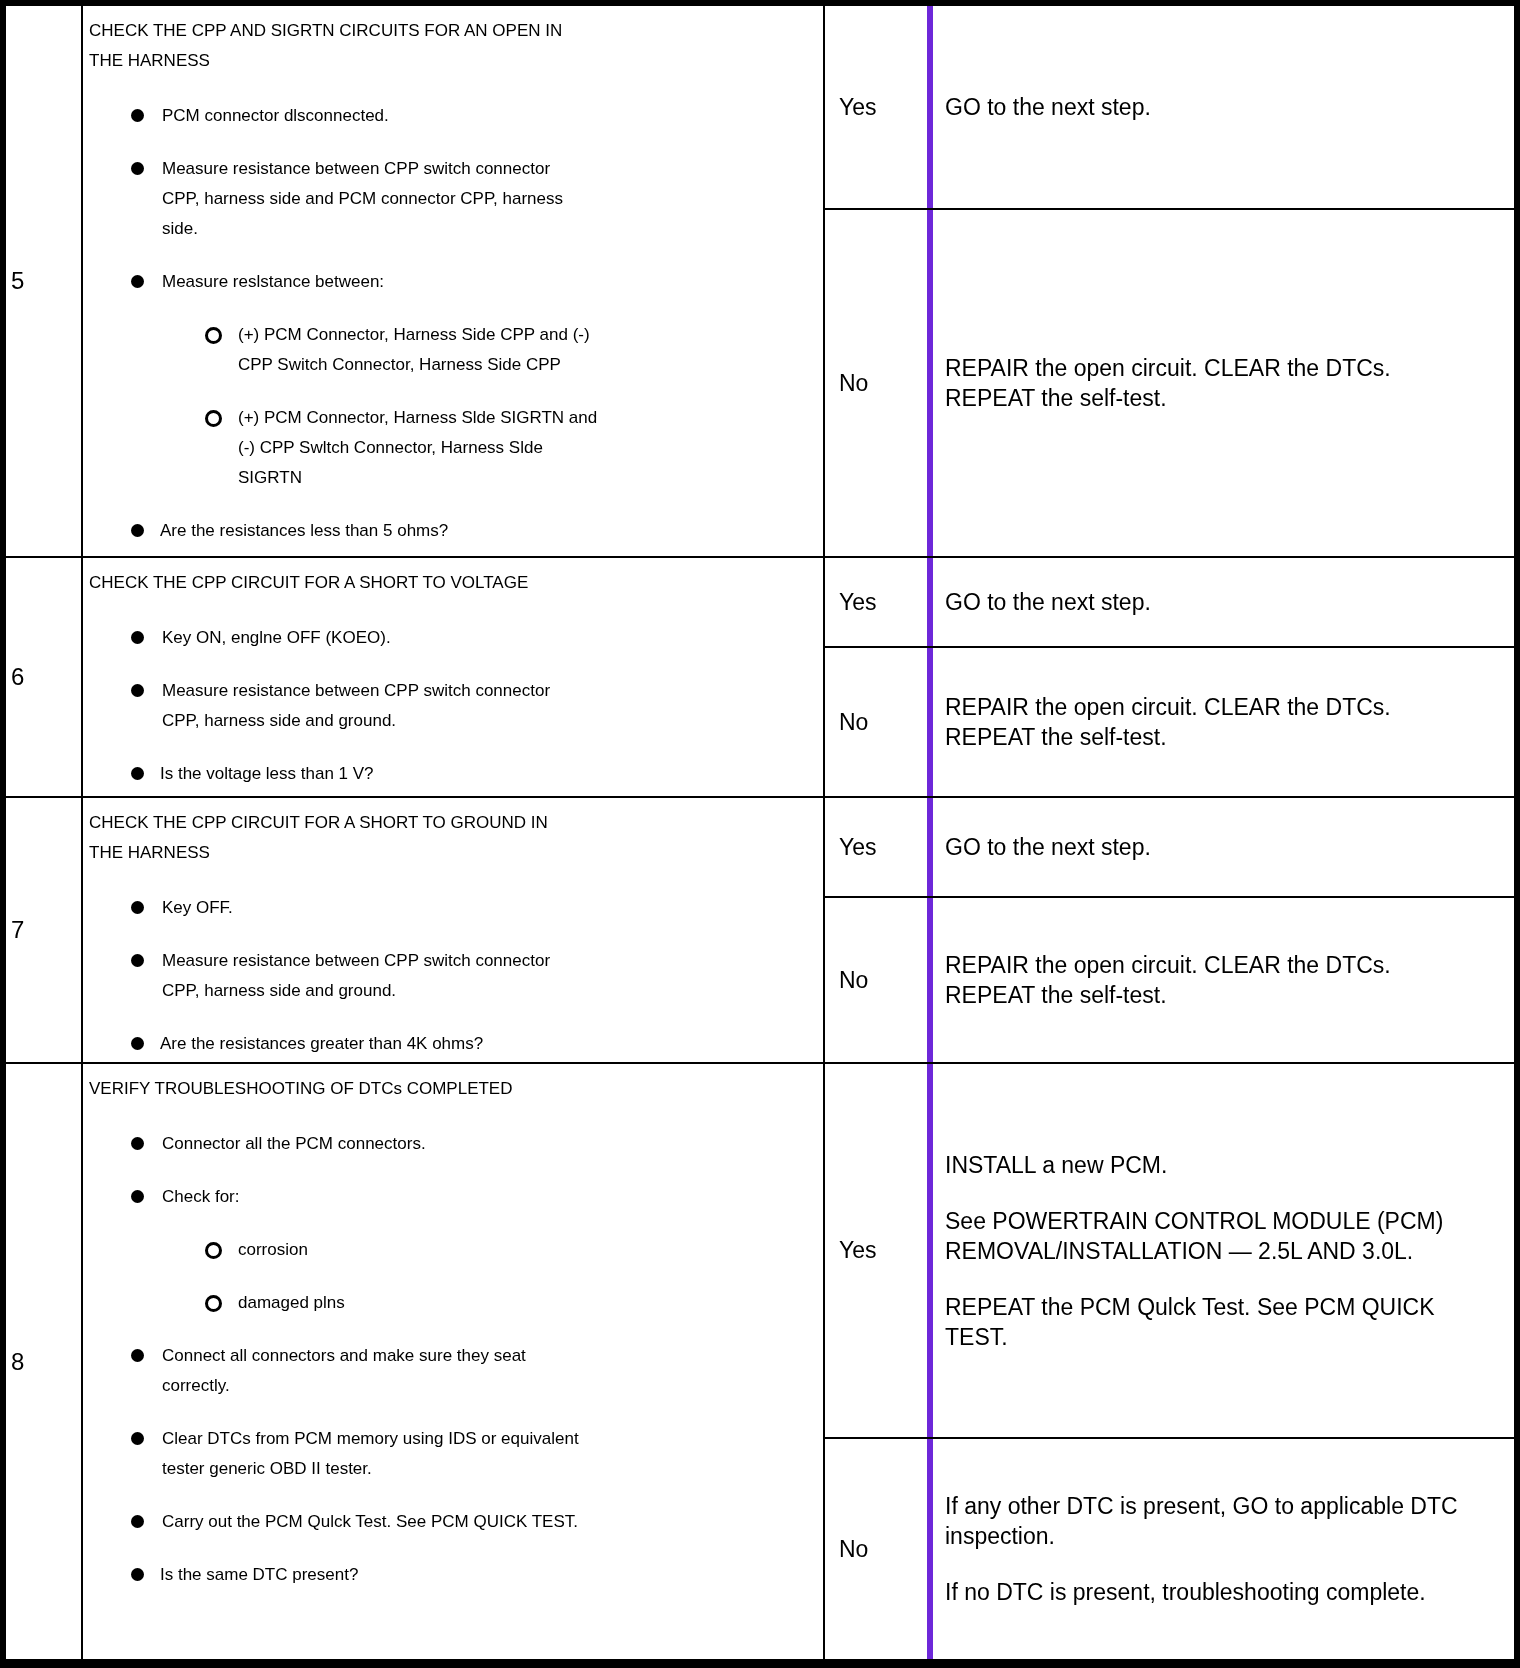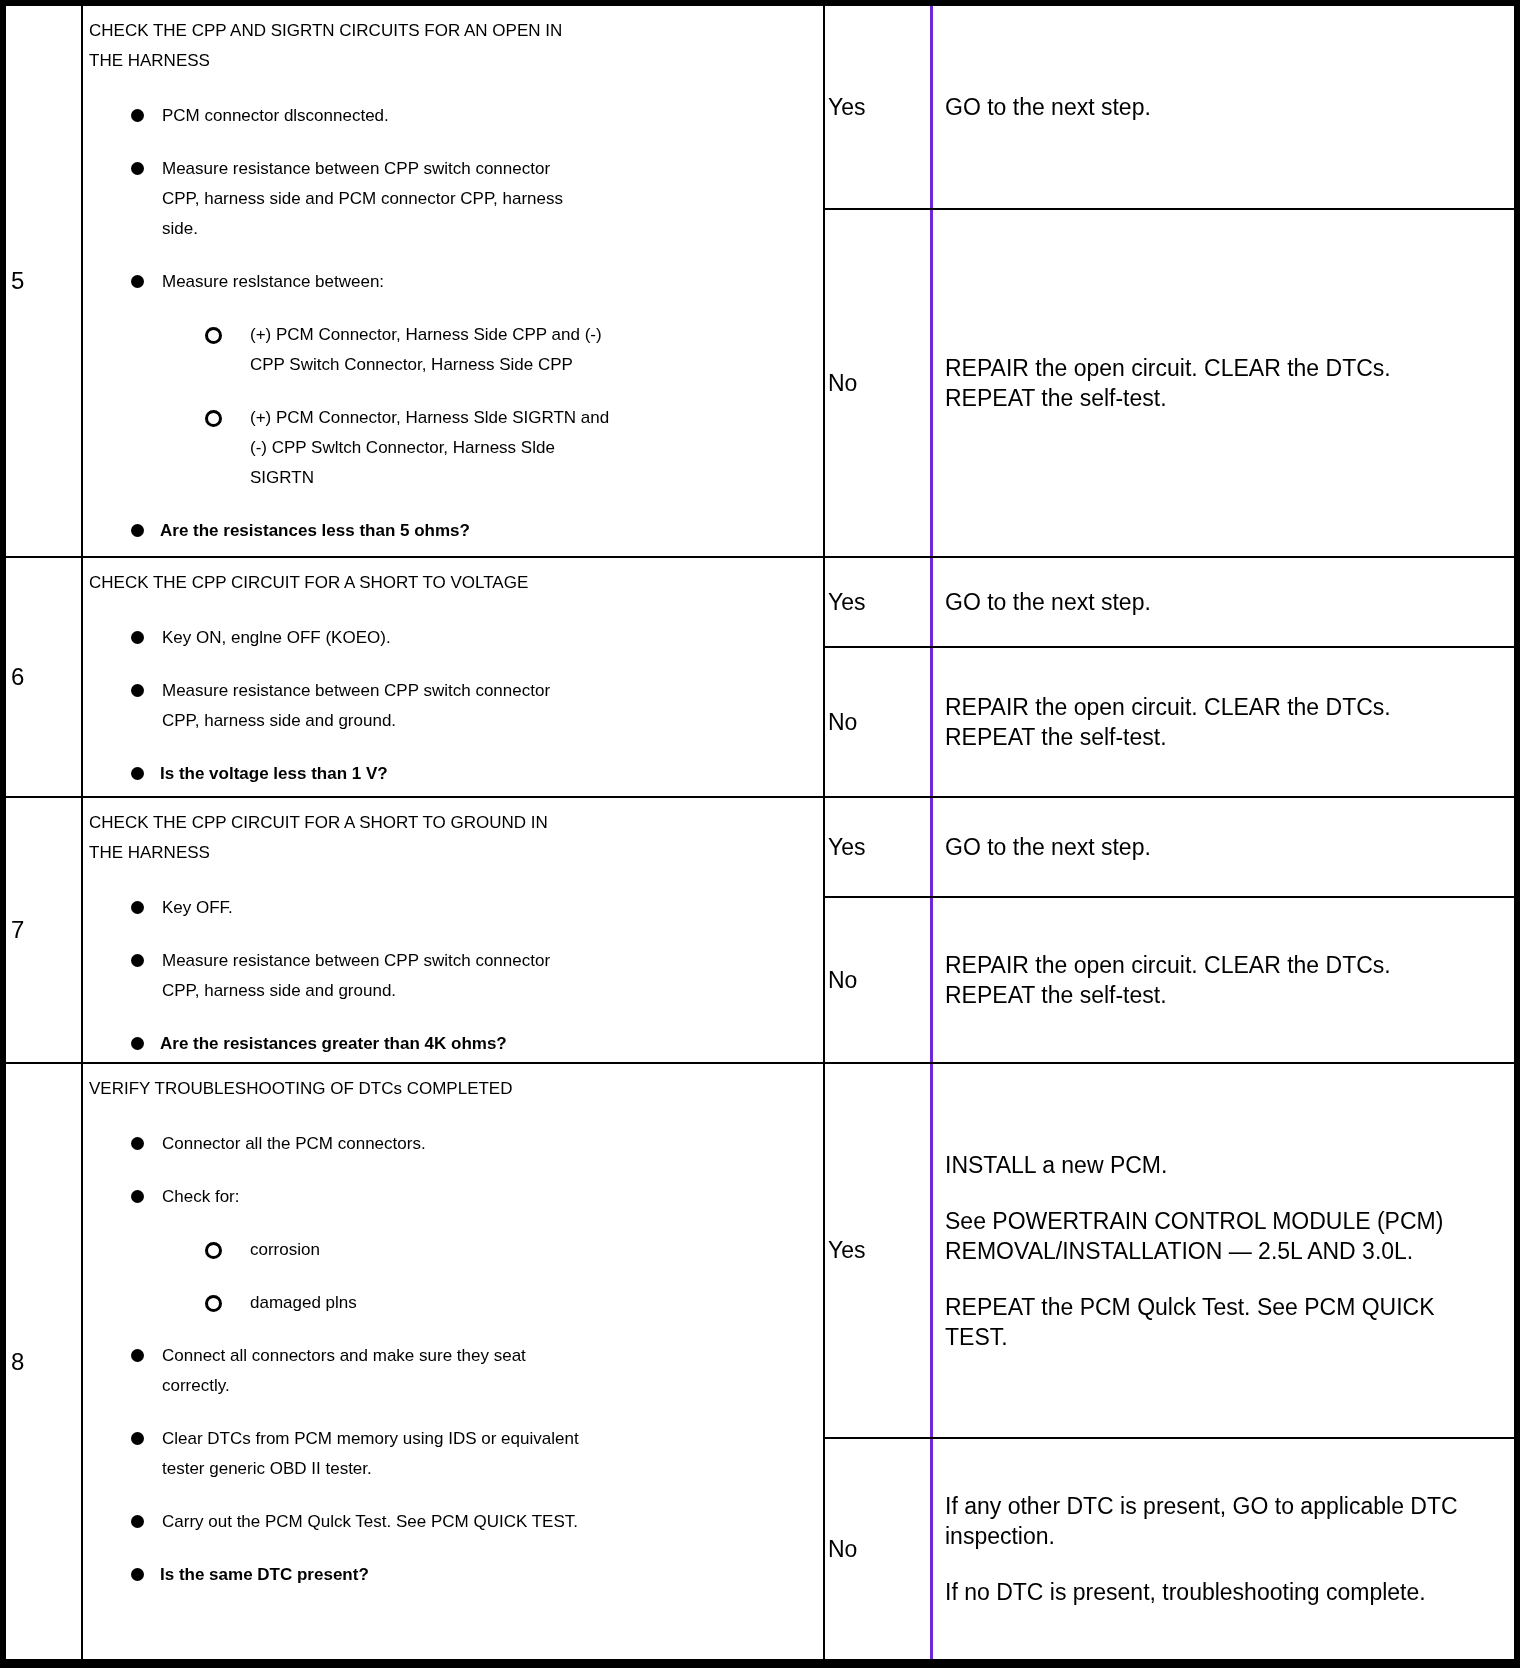--- a/index.html
+++ b/index.html
@@ -29,36 +29,36 @@
   }
   .c2{
     flex:0 0 742px;border-right:2px solid #000;
     padding:10px 8px 0 6px;box-sizing:border-box;
     font-size:17px;line-height:30px;overflow:hidden;
   }
   .c34{flex:1 1 auto;display:flex;flex-direction:column;box-sizing:border-box;}
   .sub{display:flex;box-sizing:border-box;flex:0 0 auto;}
   .sub + .sub{border-top:2px solid #000;flex:1 1 auto;}
   .yn{
-    flex:0 0 108px;border-right:3px solid #6d28d9;
-    display:flex;align-items:center;padding-left:3px;
+    flex:0 0 108px;border-right:6px solid #6d28d9;
+    display:flex;align-items:center;padding-left:14px;
     font-size:23px;box-sizing:border-box;
   }
   .act{
     flex:1 1 auto;display:flex;flex-direction:column;justify-content:center;
     padding:20px 12px;gap:26px;font-size:23px;line-height:30px;
     box-sizing:border-box;
   }
   .act .ap{white-space:pre-line;}
   .title{white-space:pre-line;margin-bottom:25px;}
   .item{display:flex;margin-bottom:23px;}
   .item.bullet{padding-left:42px;margin-top:8px;}
-  .item.sub-item{padding-left:116px;gap:12px;}
+  .item.sub-item{padding-left:116px;}
   .item .t{white-space:pre-line;}
-  .item.question .t{font-weight:bold;}
+  .item.question .t{font-weight:normal;}
   .dot{
     flex:0 0 auto;width:13px;height:13px;border-radius:50%;
     background:#000;margin:8px 18px 0 0;
   }
   .question .dot{margin-right:16px;}
   .ring{
     flex:0 0 auto;width:11px;height:11px;border-radius:50%;
     border:3px solid #000;background:#fff;margin:7px 16px 0 0;
   }
 </style>

